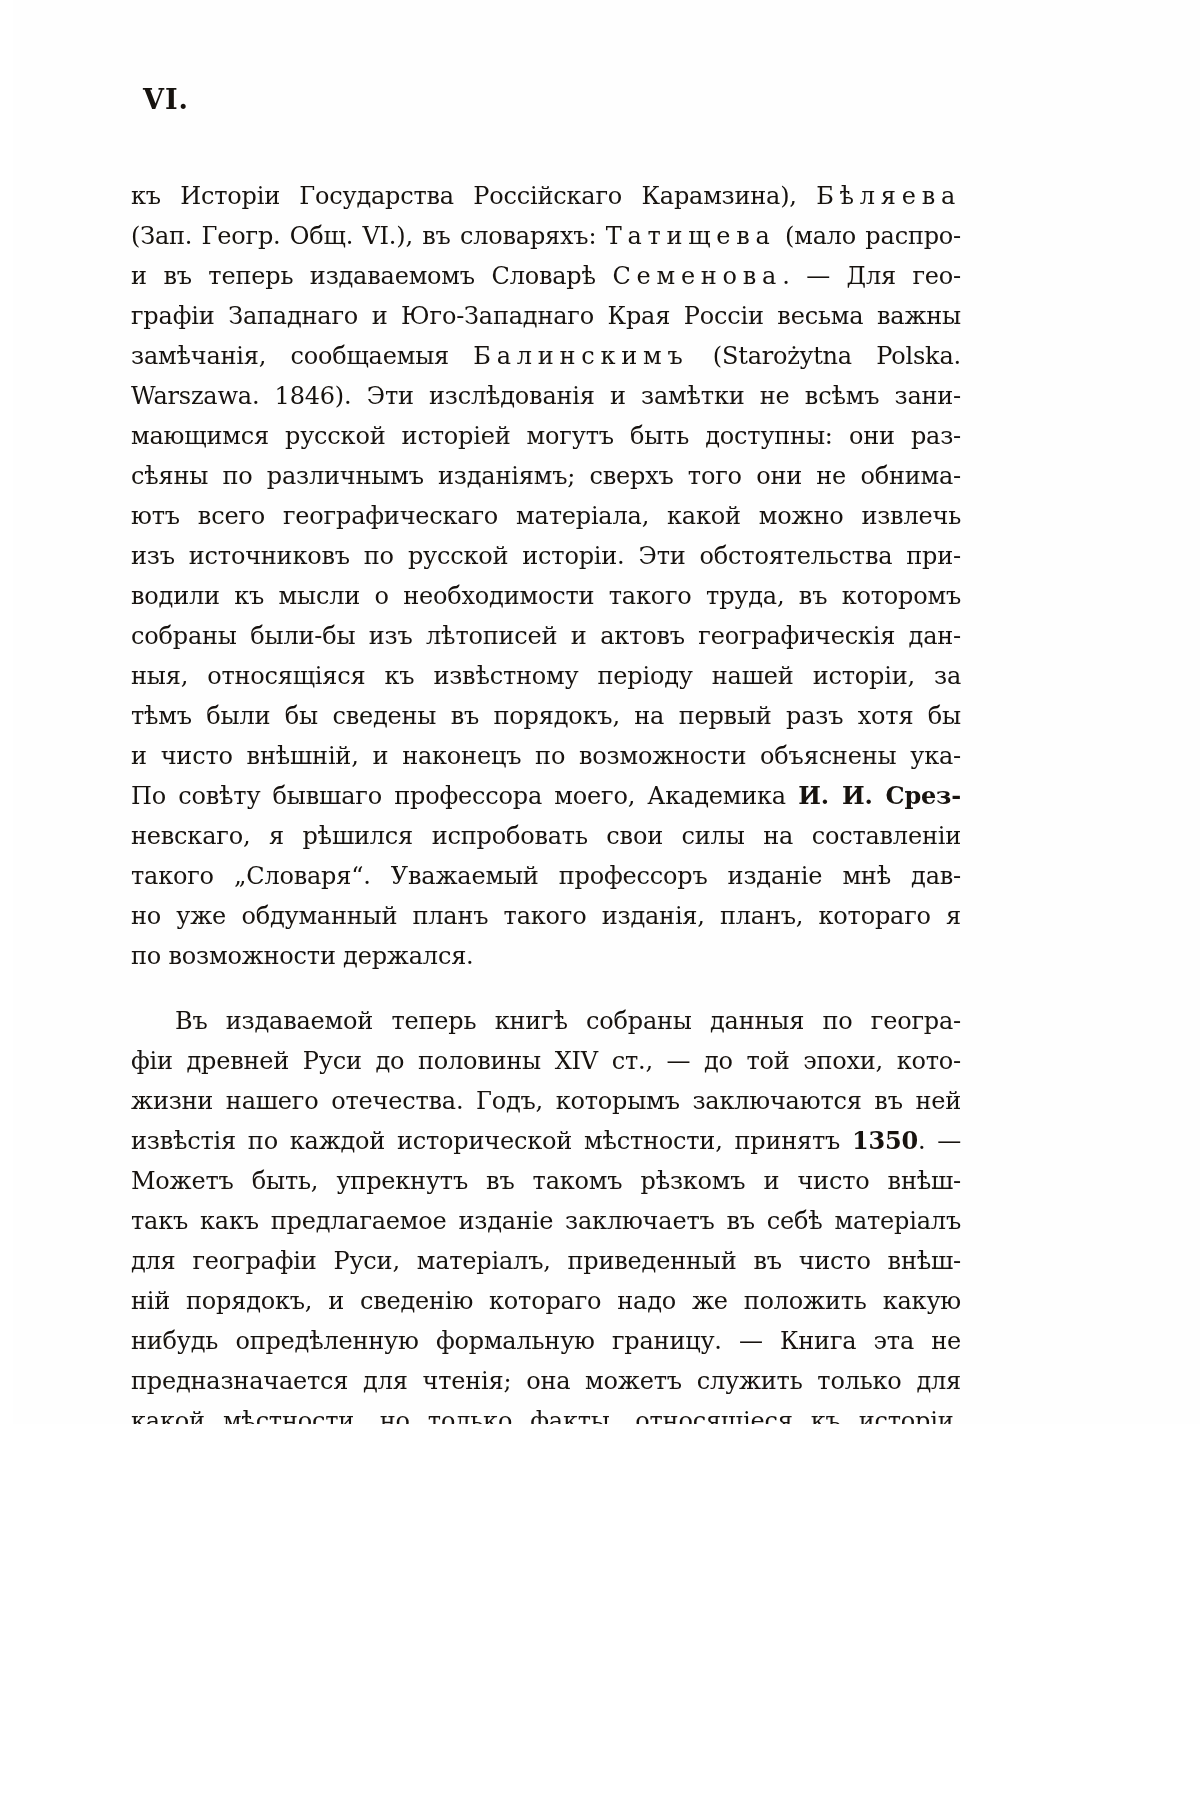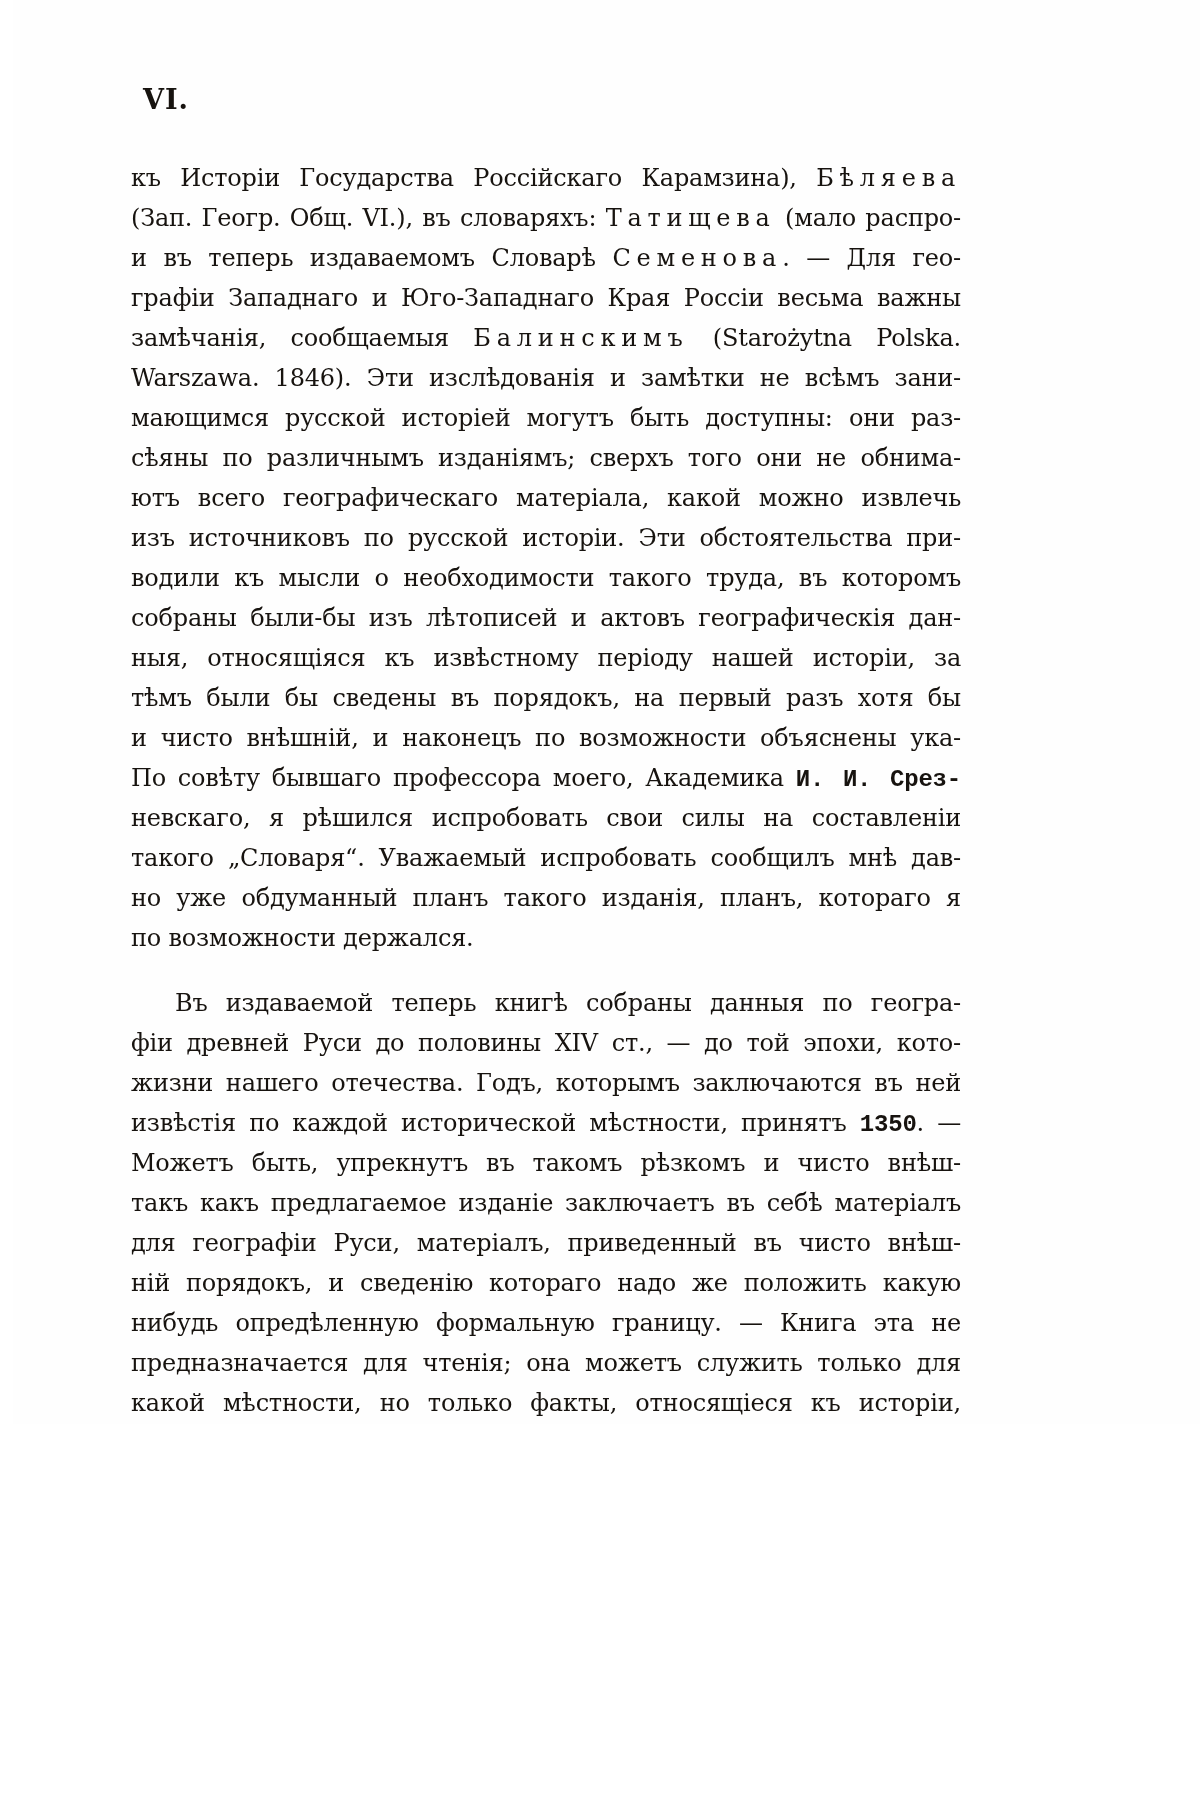--- a/index.html
+++ b/index.html
@@ -21,42 +21,42 @@
     position: absolute;
     left: 130px;
     top: 84px;
     font-size: 27px;
     font-weight: bold;
     letter-spacing: 1px;
   }
   .page-text {
     position: absolute;
     left: 118px;
-    top: 158px;
+    top: 176px;
     width: 830px;
     font-size: 24px;
     line-height: 40px;
     letter-spacing: -0.2px;
   }
   .paragraph { margin: 0; }
   .paragraph + .paragraph { margin-top: 25px; }
   .line {
     text-align: justify;
     text-align-last: justify;
     white-space: normal;
     height: 40px;
   }
   .line.no-just {
     text-align: right;
     text-align-last: left;
   }
   .line.indent { text-indent: 44px; }
   .normal { }
   .spaced { letter-spacing: 0.24em; }
-  .bold { font-weight: bold; font-family: Liberation Mono, monospace; }
+  .bold { font-weight: bold; }
   .watermark {
     position: absolute;
     left: 848px;
     top: 1733px;
     font-family: "DejaVu Sans", sans-serif;
     font-size: 21px;
     font-weight: bold;
     color: #8a8a8a;
     letter-spacing: 0.5px;
   }
@@ -79,21 +79,21 @@
         <div class="line"><span class="normal">сѣяны по различнымъ изданіямъ; сверхъ того они не обнима-</span></div>
         <div class="line"><span class="normal">ютъ всего географическаго матеріала, какой можно извлечь</span></div>
         <div class="line"><span class="normal">изъ источниковъ по русской исторіи. Эти обстоятельства при-</span></div>
         <div class="line"><span class="normal">водили къ мысли о необходимости такого труда, въ которомъ</span></div>
         <div class="line"><span class="normal">собраны были-бы изъ лѣтописей и актовъ географическія дан-</span></div>
         <div class="line"><span class="normal">ныя, относящіяся къ извѣстному періоду нашей исторіи, за</span></div>
         <div class="line"><span class="normal">тѣмъ были бы сведены въ порядокъ, на первый разъ хотя бы</span></div>
         <div class="line"><span class="normal">и чисто внѣшній, и наконецъ по возможности объяснены ука-</span></div>
         <div class="line"><span class="normal">По совѣту бывшаго профессора моего, Академика </span><span class="bold">И. И. Срез-</span></div>
         <div class="line"><span class="normal">невскаго, я рѣшился испробовать свои силы на составленіи</span></div>
-        <div class="line"><span class="normal">такого „Словаря“. Уважаемый испробовать сообщилъ мнѣ дав-</span></div>
+        <div class="line"><span class="normal">такого „Словаря“. Уважаемый профессоръ изданіе мнѣ дав-</span></div>
         <div class="line"><span class="normal">но уже обдуманный планъ такого изданія, планъ, котораго я</span></div>
         <div class="line no-just"><span class="normal">по возможности держался.</span></div>
       </div>
       <div class="paragraph">
         <div class="line indent"><span class="normal">Въ издаваемой теперь книгѣ собраны данныя по геогра-</span></div>
         <div class="line"><span class="normal">фіи древней Руси до половины XIV ст., — до той эпохи, кото-</span></div>
         <div class="line"><span class="normal">жизни нашего отечества. Годъ, которымъ заключаются въ ней</span></div>
         <div class="line"><span class="normal">извѣстія по каждой исторической мѣстности, принятъ </span><span class="bold">1350</span><span class="normal">. —</span></div>
         <div class="line"><span class="normal">Можетъ быть, упрекнутъ въ такомъ рѣзкомъ и чисто внѣш-</span></div>
         <div class="line"><span class="normal">такъ какъ предлагаемое изданіе заключаетъ въ себѣ матеріалъ</span></div>

